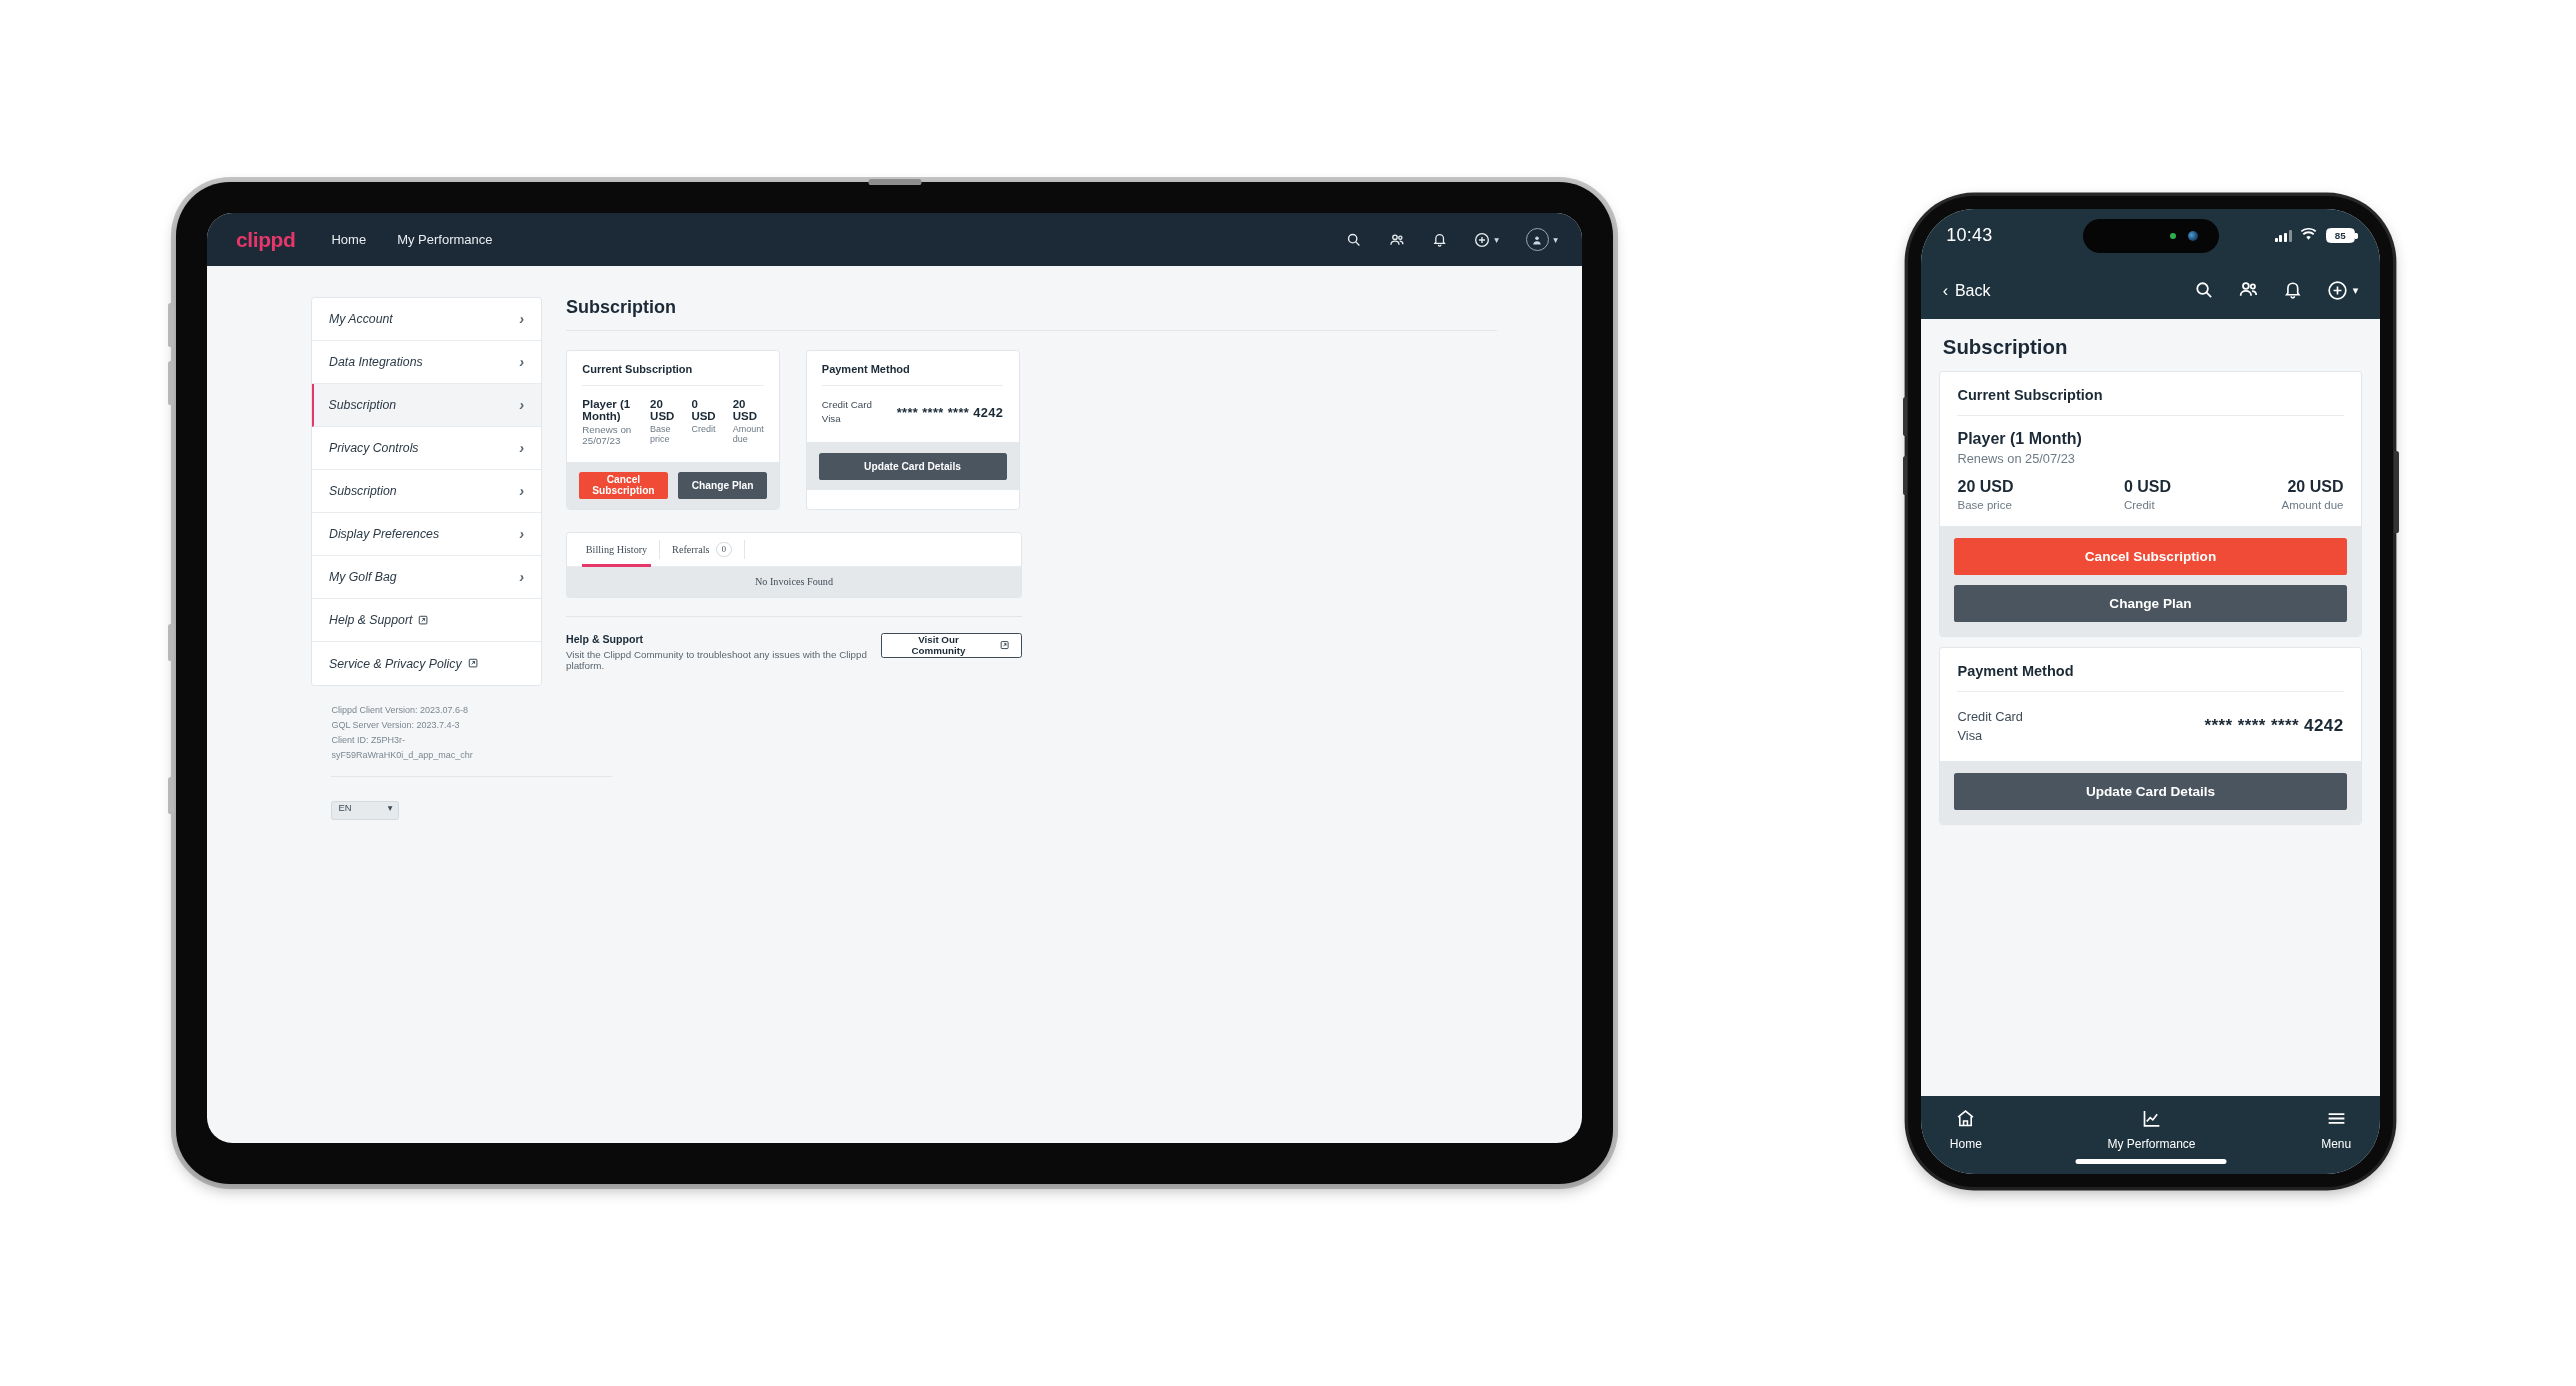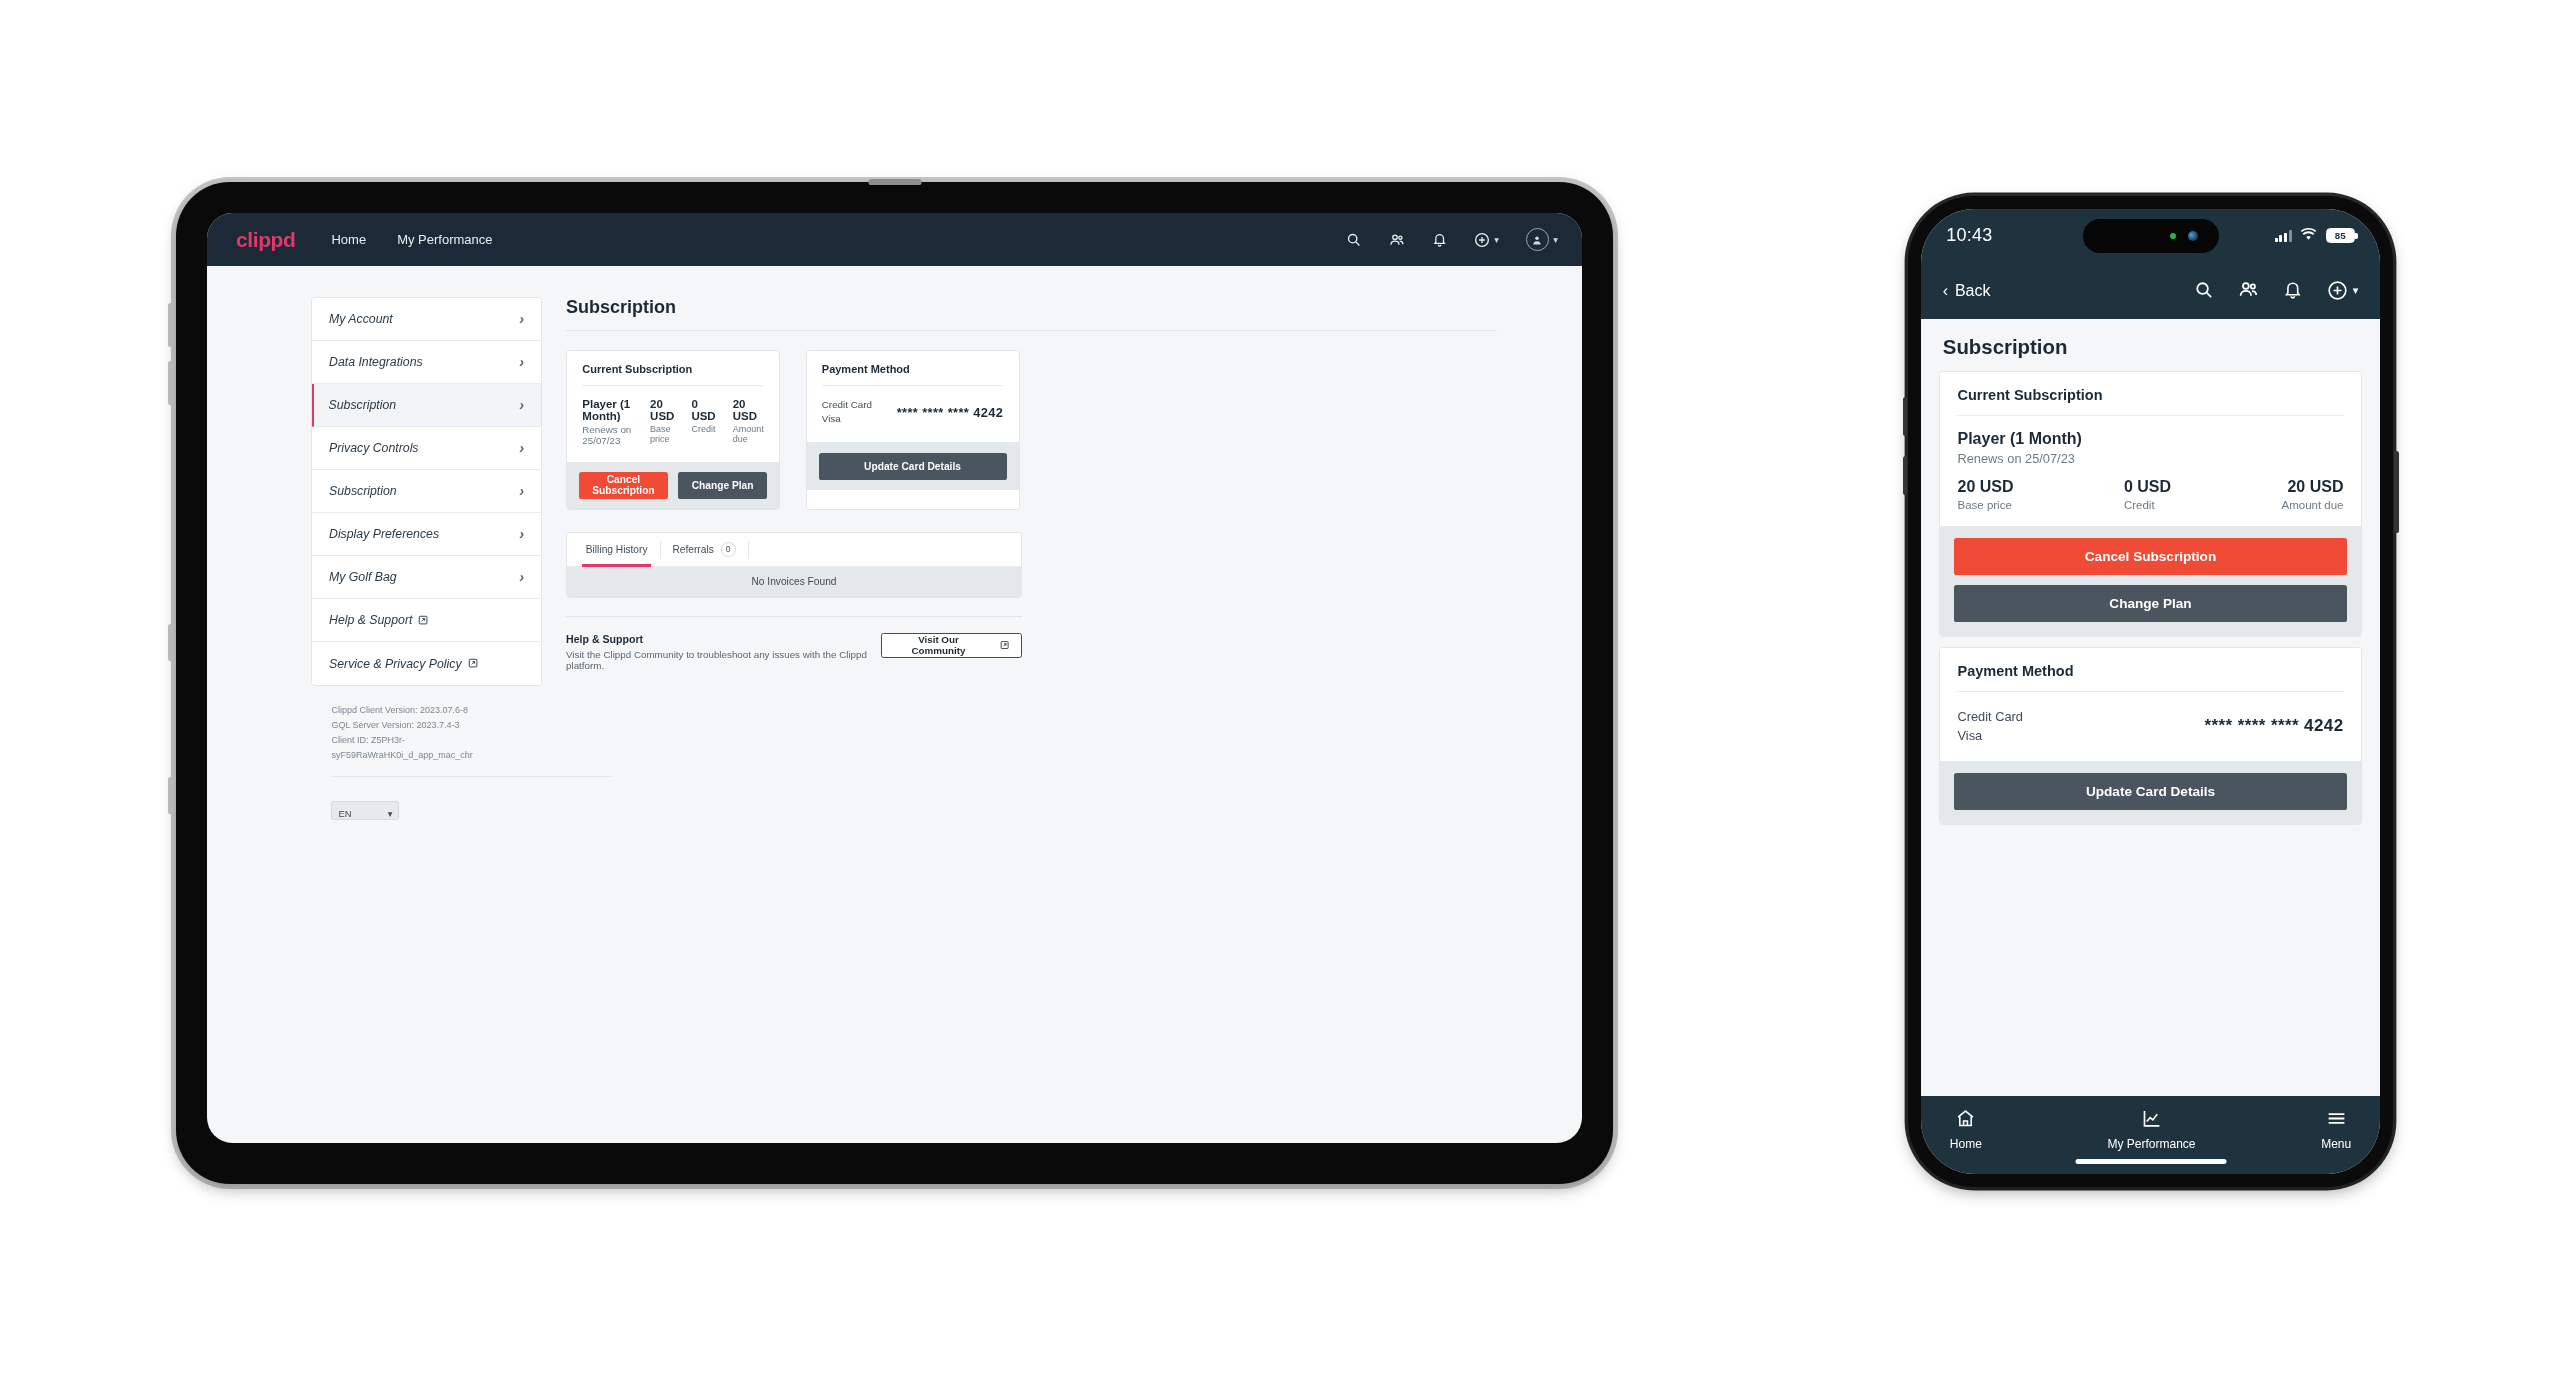--- a/index.html
+++ b/index.html
@@ -60,21 +60,21 @@
       padding:0 17px 0 17px; border-bottom:0.9px solid #e8ecef; font-size:12.3px; color:#2b3a46;font-style:italic; }
   .t-menu-item:last-child { border-bottom:none; }
   .t-menu-item.active { background:#f2f4f6; border-left:2.6px solid #e5376a; padding-left:14.5px; }
   .t-menu-item .cr { color:#566470; font-size:14.5px; font-weight:700; }
   .t-menu-item .lbl { display:flex; align-items:center; gap:6px; }
   .ext-ic { width:10.2px; height:10.2px; }
   .t-versions { padding:17px 0 0 20.4px; }
   .t-versions div { font-size:9px; color:#7b8791; line-height:1.65; }
   .t-lang-wrap { margin:13.6px 0 0 20.4px; padding-top:12px; border-top:0.9px solid #e2e6ea; width:281px; }
   .t-lang { margin-top:12px; width:68px; height:18.7px; background:#e7eaed; border:0.9px solid #d4d9dd; border-radius:2.6px;
-      display:flex; align-items:flex-end; justify-content:space-between; padding:0 6px; font-size:9.4px; color:#3f4c57; }
+      display:flex; align-items:flex-start; justify-content:space-between; padding:0 6px; font-size:9.4px; color:#3f4c57; }
 
   .t-right { flex:1; padding: 0 85px 0 24px; }
   .t-h1 { font-size:18px; font-weight:700; color:#1b2a36; margin-bottom:12px; }
   .t-rule { height:0.9px; background:#e2e6ea; margin-bottom:18.7px; }
   .t-cards { display:flex; gap:25.5px; }
   .card { background:#fff; border:0.9px solid #e2e6ea; border-radius:3.4px; overflow:hidden; }
   .card-sub { width:214px; }
   .card-pay { width:214px; }
   .card-head { padding:12px 15.3px 0 15.3px; font-size:11px; font-weight:700; color:#1b2a36; }
   .card-hr { height:0.9px; background:#e8ecef; margin:10.2px 15.3px 0 15.3px; }
@@ -88,21 +88,21 @@
   .amt .k { font-size:9px; color:#6c7a85; margin-top:2.6px; }
   .btn { border:none; border-radius:2.6px; font-size:10.2px; font-weight:700; color:#fff;
       height:27px; cursor:pointer; font-family:inherit; }
   .btn-cancel { background:#ef4b36; flex:1; }
   .btn-change { background:#4a5560; flex:1; }
   .btn-update { background:#4a5560; width:100%; }
   .pay-row { display:flex; align-items:center; justify-content:space-between; }
   .pay-left { font-size:9.8px; color:#3f4c57; line-height:1.5; }
   .pay-num { font-size:12.8px; font-weight:700; color:#1b2a36; letter-spacing:0.4px; }
 
-  .t-tabsec { margin-top:22px; background:#fff; border:0.9px solid #e2e6ea; border-radius:3.4px; width:456px; }
+  .t-tabsec { margin-top:22px; background:#fff; border:0.9px solid #e2e6ea; border-radius:3.4px; width:456px;font-family:Liberation Serif, serif; }
   .t-tabrow { display:flex; align-items:center; height:34px; border-bottom:0.9px solid #e8ecef; padding-left:6.8px;}
   .t-tab { display:flex; align-items:center; gap:6.8px; padding:0 12px; height:100%; font-size:10.2px;
      color:#3f4c57; position:relative; }
   .t-tab.active:after { content:""; position:absolute; left:8.5px; right:8.5px; bottom:-0.9px; height:2.6px; background:#e5376a; }
   .t-tab-div { width:0.9px; height:18.7px; background:#e2e6ea; }
   .badge { min-width:15.3px; height:15.3px; border-radius:7.7px; border:0.9px solid #d4d9dd; background:#fff;
      display:flex; align-items:center; justify-content:center; font-size:8.5px; color:#3f4c57; padding:0 4.3px; }
   .t-empty { background:#e5e8eb; text-align:center; font-size:10.2px; color:#3f4c57; padding:9.4px 0; }
 
   .t-help { margin-top:18.7px; width:456px; padding-top:15.3px; border-top:0.9px solid #e2e6ea;

